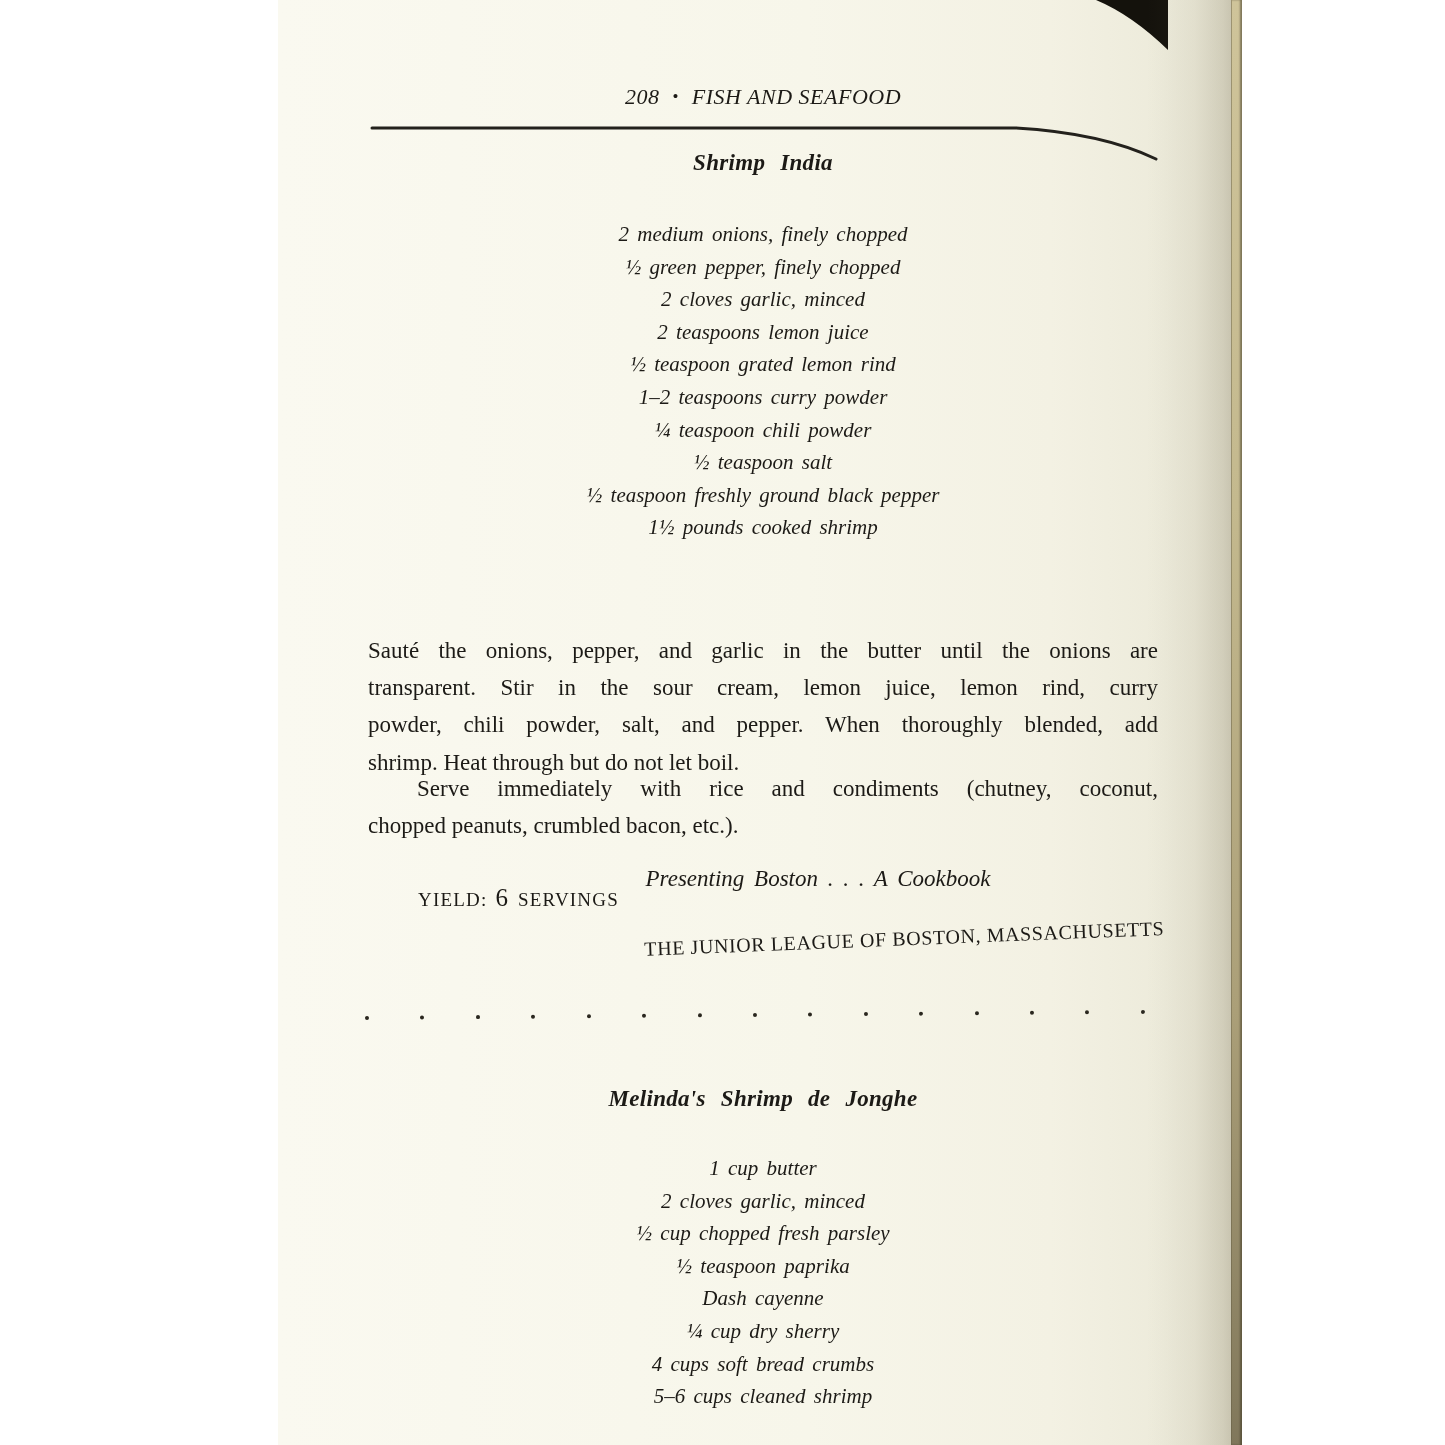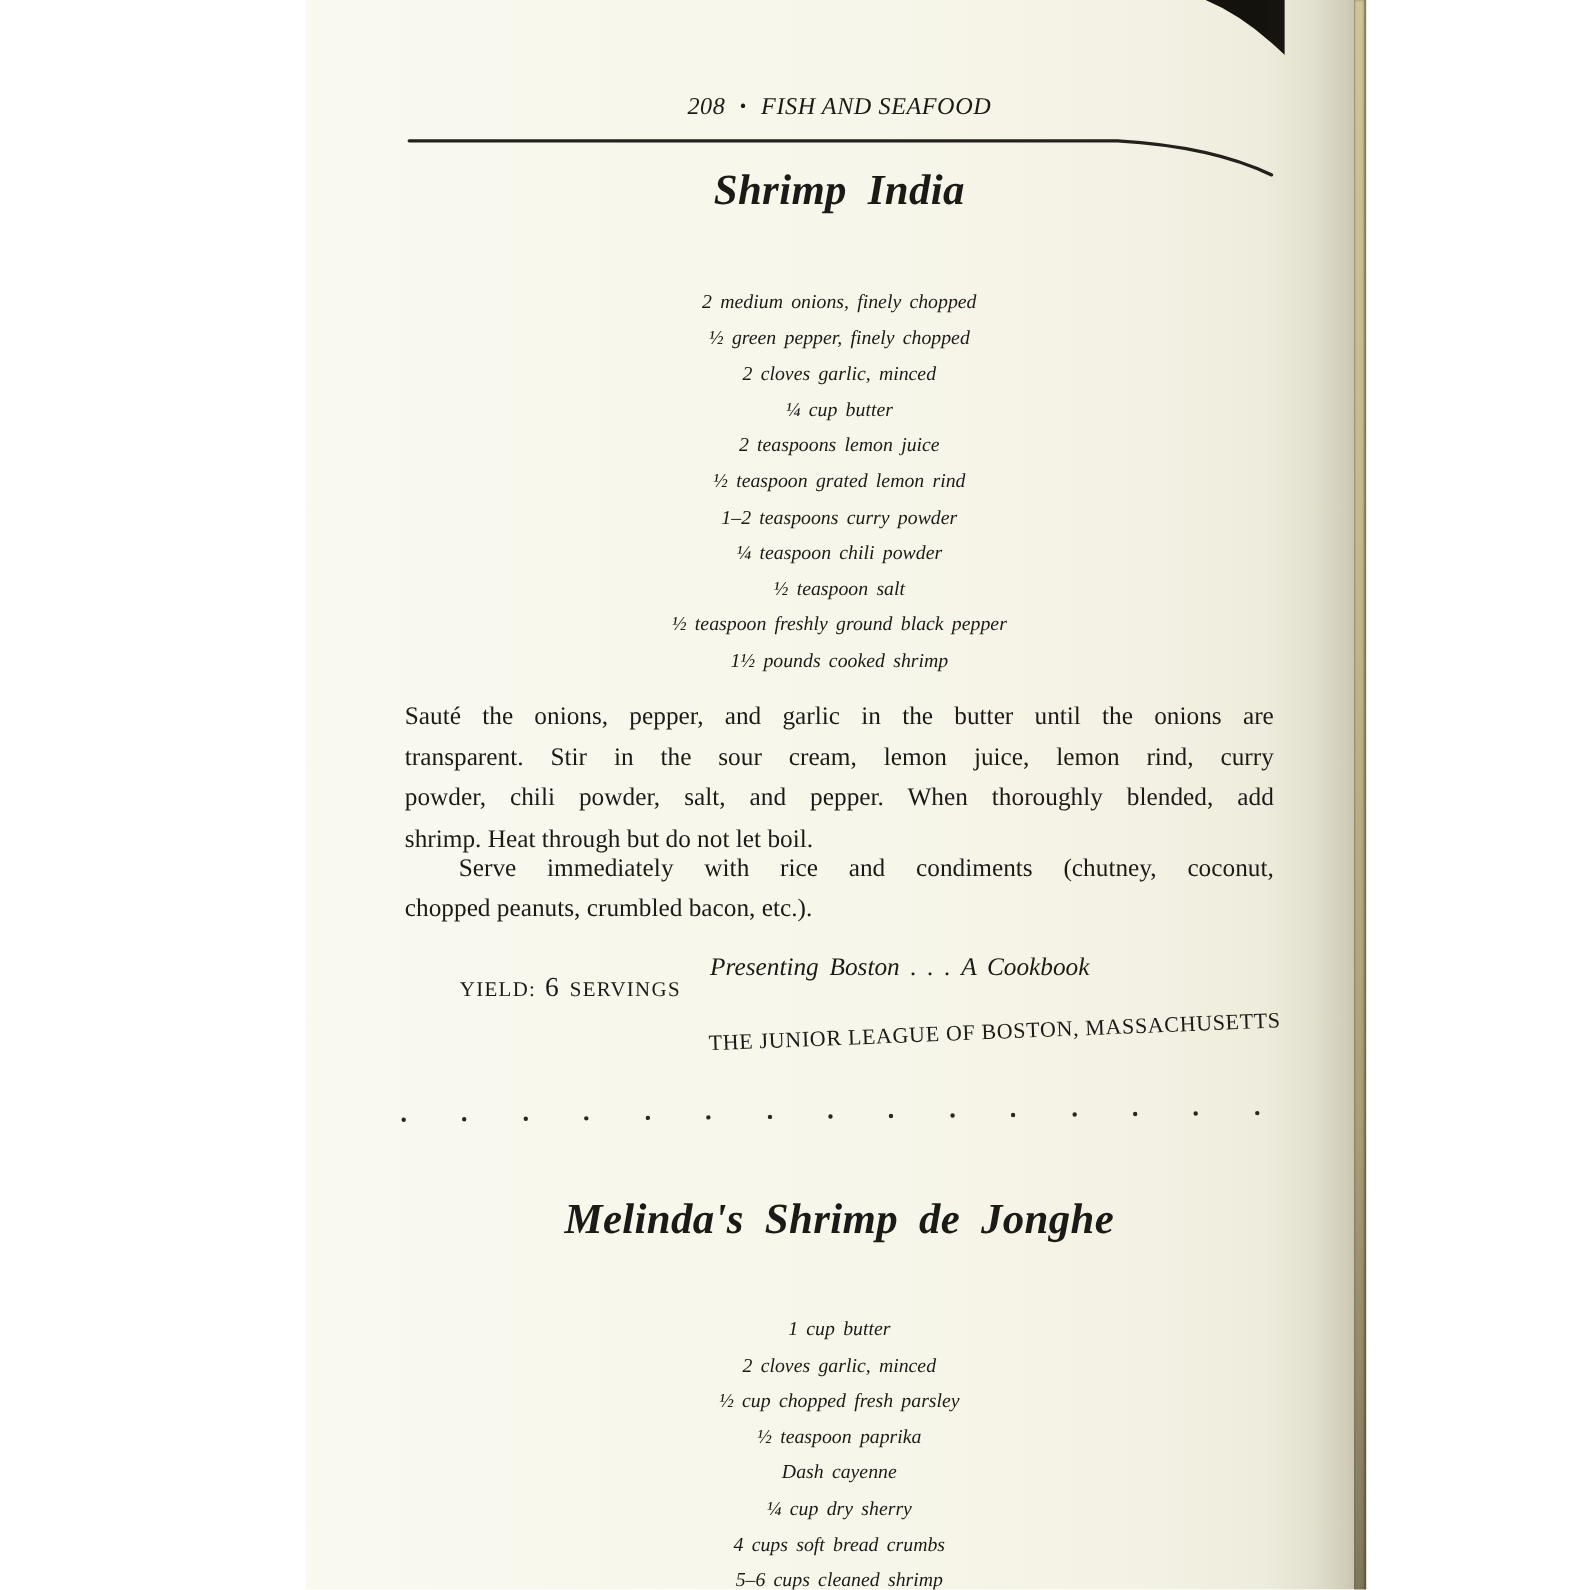--- a/index.html
+++ b/index.html
@@ -31,25 +31,25 @@
   .corner-svg,.rule-svg{position:absolute;left:0;top:0;}
   
   .content{position:absolute;left:90px;width:790px;}
   .page-header{
     top:84px;text-align:center;
     font-style:italic;font-size:22px;letter-spacing:.5px;
   }
   .page-header .bullet{font-style:normal;font-size:17px;margin:0 13px;position:relative;top:-2px;}
   .recipe-title{
     text-align:center;font-style:italic;font-weight:bold;
-    font-size:39px;word-spacing:9px;letter-spacing:.3px;
+    font-size:23px;word-spacing:9px;letter-spacing:.3px;
   }
   .title-1{top:150px;}
   .title-2{top:1086px;}
-  .ingredients{font-style:italic;font-size:18px;text-align:center;word-spacing:3px;margin-top:40px;}
+  .ingredients{font-style:italic;font-size:21px;text-align:center;word-spacing:3px;}
   .ingredients .iline{line-height:32.6px;height:32.6px;}
   .ing-1{top:218px;}
   .ing-2{top:1152px;}
   .paragraph{font-size:23px;}
   .paragraph .pline{line-height:37.2px;height:37.2px;}
   .pline.jl{text-align:justify;text-align-last:justify;}
   .pline.ll{text-align:left;}
   .pline.indent{text-indent:49px;}
   .para-1{top:632px;}
   .para-2{top:770px;}
@@ -88,21 +88,20 @@
   <svg class="rule-svg" width="890" height="175" viewBox="0 0 890 175">
     <path d="M 94 128 L 738 128 Q 824 133 878 159" stroke="#23211c" stroke-width="3" fill="none" stroke-linecap="round"></path>
   </svg>
 
   <div class="content recipe-title title-1" style="position:absolute;">Shrimp India</div>
 
   <div class="content ingredients ing-1" style="position:absolute;">
     <div class="iline">2 medium onions, finely chopped</div>
     <div class="iline">½ green pepper, finely chopped</div>
     <div class="iline">2 cloves garlic, minced</div>
-    <div class="iline">¼ cup butter</div>
     <div class="iline">2 teaspoons lemon juice</div>
     <div class="iline">½ teaspoon grated lemon rind</div>
     <div class="iline">1–2 teaspoons curry powder</div>
     <div class="iline">¼ teaspoon chili powder</div>
     <div class="iline">½ teaspoon salt</div>
     <div class="iline">½ teaspoon freshly ground black pepper</div>
     <div class="iline">1½ pounds cooked shrimp</div>
   </div>
 
   <div class="content paragraph para-1" style="position:absolute;">

